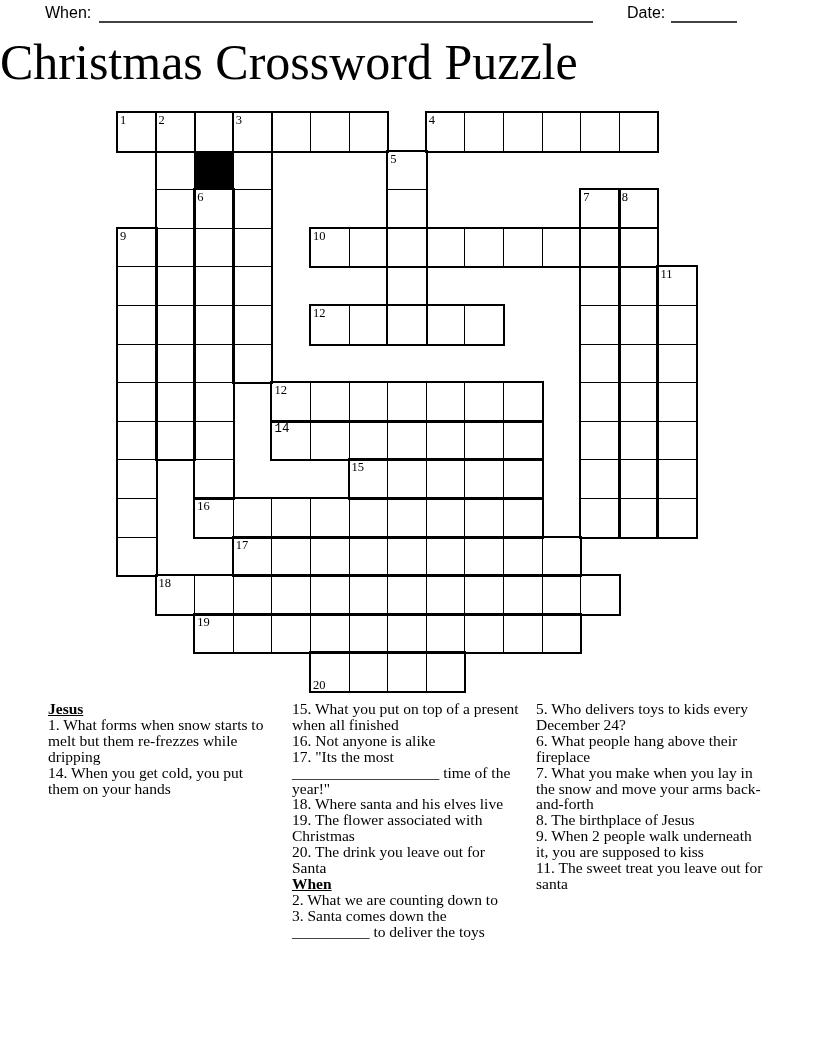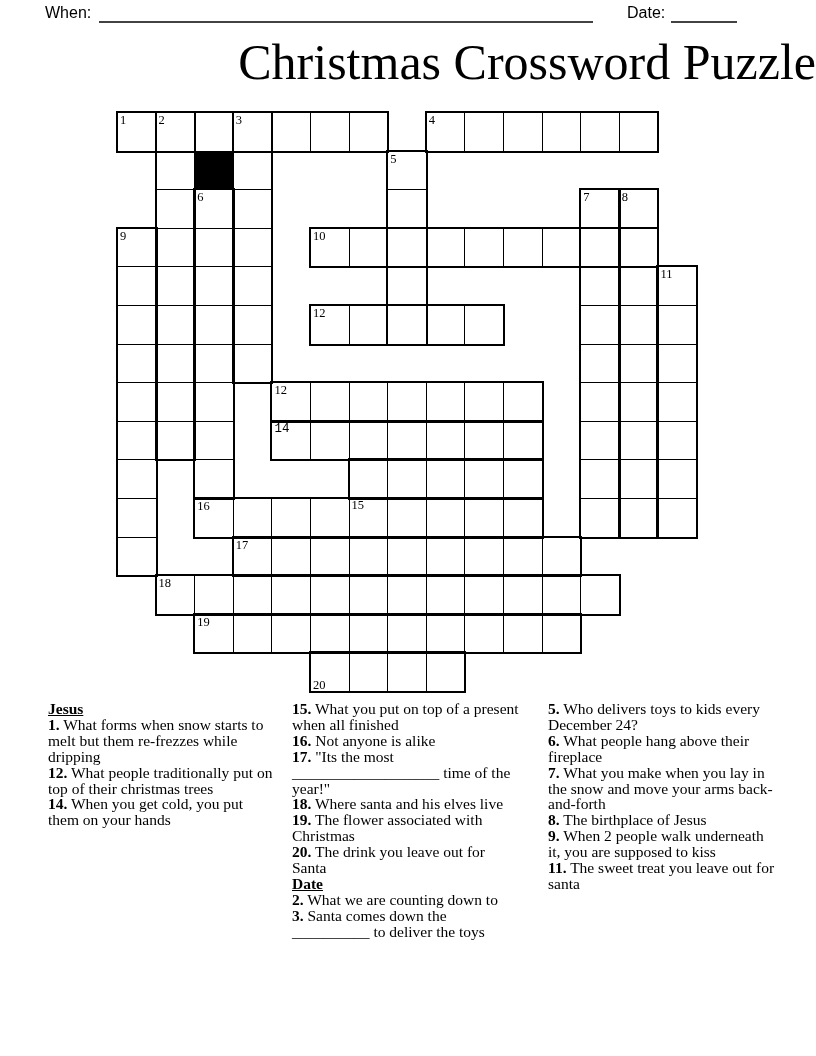--- a/index.html
+++ b/index.html
@@ -18,21 +18,21 @@
     font-size:16px; color:#000;
   }
   #name-label { left:45px; }
   #date-label { left:627px; }
   .hdr-line { position:absolute; top:3px; height:18px; border-bottom:2px solid #424242; }
   #name-line { left:99px;  width:494px; }
   #date-line { left:671px; width:66px;  }
   
   #page-title {
     position:absolute; left:0; right:0; top:33px;
-    text-align:right;
+    text-align:left;
     font-size:50px; font-weight:400;
     font-family:"Liberation Serif", serif;
     white-space:nowrap;
   }
   
   #grid { position:absolute; left:117px; top:112px; }
   .gcell {
     position:absolute; box-sizing:border-box;
     background:#fff; border:1px solid #000;
     z-index:1;
@@ -49,24 +49,24 @@
     font-family:"Liberation Serif", serif;
     pointer-events:none;
   }
   
   .clue-col {
     position:absolute; top:701px; width:228px;
     font-size:15.5px; line-height:15.9px;
   }
   #clue-col-0 { left:48px; }
   #clue-col-1 { left:292px; }
-  #clue-col-2 { left:548px; }
+  #clue-col-2 { left:536px; }
   .clue-head { font-weight:bold; text-decoration:underline; }
   .clue { margin:0; }
-  .clue-num { font-weight:bold; }
+  .clue-num { font-weight:normal; }
 </style>
 </head>
 <body>
 
 <span class="hdr-label" id="name-label">When:</span>
 <span class="hdr-line" id="name-line"></span>
 <span class="hdr-label" id="date-label">Date:</span>
 <span class="hdr-line" id="date-line"></span>
 
 <div id="page-title">Christmas Crossword Puzzle</div>
@@ -239,50 +239,49 @@
     <div class="word-outline" style="left: 462.2px; top: 76.2px; width: 41.6px; height: 350.4px;"></div>
     <div class="word-outline" style="left: 500.8px; top: 76.2px; width: 41.6px; height: 350.4px;"></div>
     <div class="word-outline" style="left: -1px; top: 114.8px; width: 41.6px; height: 350.4px;"></div>
     <div class="word-outline" style="left: 539.4px; top: 153.4px; width: 41.6px; height: 273.2px;"></div>
     <span class="gnum" style="left: 3px; top: 2px;">1</span>
     <span class="gnum" style="left: 311.8px; top: 2px;">4</span>
     <span class="gnum" style="left: 196px; top: 117.8px;">10</span>
     <span class="gnum" style="left: 196px; top: 195px;">12</span>
     <span class="gnum" style="left: 157.4px; top: 272.2px;">12</span>
     <span class="gnum" style="left: 157.4px; top: 310.8px; font-family: Liberation Mono, monospace;">14</span>
-    <span class="gnum" style="left: 234.6px; top: 349.4px; margin-top: 38px;">15</span>
+    <span class="gnum" style="left: 234.6px; top: 349.4px;">15</span>
     <span class="gnum" style="left: 80.2px; top: 388px;">16</span>
     <span class="gnum" style="left: 118.8px; top: 426.6px;">17</span>
     <span class="gnum" style="left: 41.6px; top: 465.2px;">18</span>
     <span class="gnum" style="left: 80.2px; top: 503.8px;">19</span>
     <span class="gnum" style="left: 196px; top: 567px;">20</span>
     <span class="gnum" style="left: 41.6px; top: 2px;">2</span>
     <span class="gnum" style="left: 118.8px; top: 2px;">3</span>
     <span class="gnum" style="left: 273.2px; top: 40.6px;">5</span>
     <span class="gnum" style="left: 80.2px; top: 79.2px;">6</span>
     <span class="gnum" style="left: 466.2px; top: 79.2px;">7</span>
     <span class="gnum" style="left: 504.8px; top: 79.2px;">8</span>
     <span class="gnum" style="left: 3px; top: 117.8px;">9</span>
     <span class="gnum" style="left: 543.4px; top: 156.4px;">11</span>
   </div>
 
 <div class="clue-col" id="clue-col-0">
     <div class="clue-head">Jesus</div>
     <div class="clue"><span class="clue-num">1.</span> What forms when snow starts to melt but them re-frezzes while dripping</div>
-    <div class="clue"><span class="clue-num">12.</span> What people traditionally put on top of their christmas trees</div>
     <div class="clue"><span class="clue-num">14.</span> When you get cold, you put them on your hands</div>
   </div>
 <div class="clue-col" id="clue-col-1">
     <div class="clue"><span class="clue-num">15.</span> What you put on top of a present when all finished</div>
     <div class="clue"><span class="clue-num">16.</span> Not anyone is alike</div>
     <div class="clue"><span class="clue-num">17.</span> "Its the most ___________________ time of the year!"</div>
     <div class="clue"><span class="clue-num">18.</span> Where santa and his elves live</div>
     <div class="clue"><span class="clue-num">19.</span> The flower associated with Christmas</div>
     <div class="clue"><span class="clue-num">20.</span> The drink you leave out for Santa</div>
-    <div class="clue-head">Date</div>
+    <div class="clue-head">When</div>
     <div class="clue"><span class="clue-num">2.</span> What we are counting down to</div>
     <div class="clue"><span class="clue-num">3.</span> Santa comes down the __________ to deliver the toys</div>
   </div>
 <div class="clue-col" id="clue-col-2">
     <div class="clue"><span class="clue-num">5.</span> Who delivers toys to kids every December 24?</div>
     <div class="clue"><span class="clue-num">6.</span> What people hang above their fireplace</div>
     <div class="clue"><span class="clue-num">7.</span> What you make when you lay in the snow and move your arms back-and-forth</div>
     <div class="clue"><span class="clue-num">8.</span> The birthplace of Jesus</div>
     <div class="clue"><span class="clue-num">9.</span> When 2 people walk underneath it, you are supposed to kiss</div>
     <div class="clue"><span class="clue-num">11.</span> The sweet treat you leave out for santa</div>

